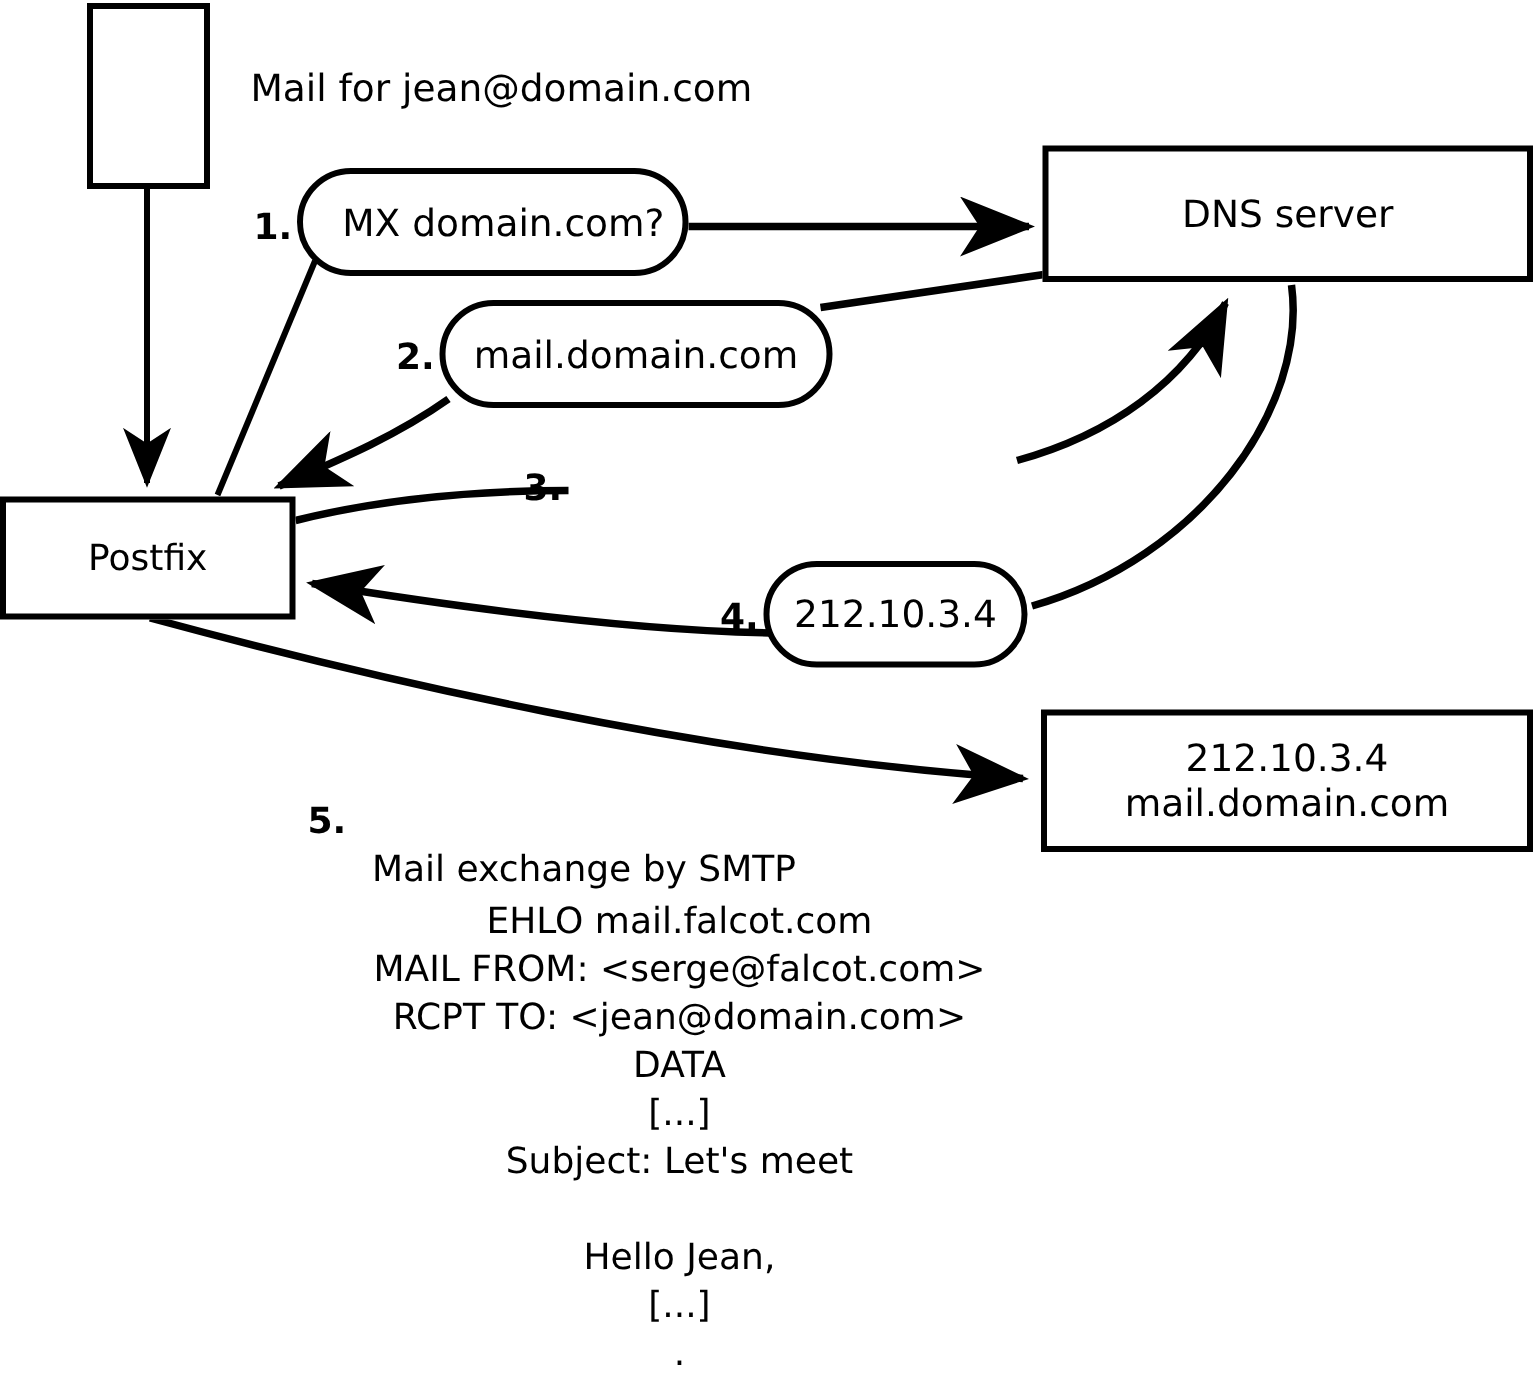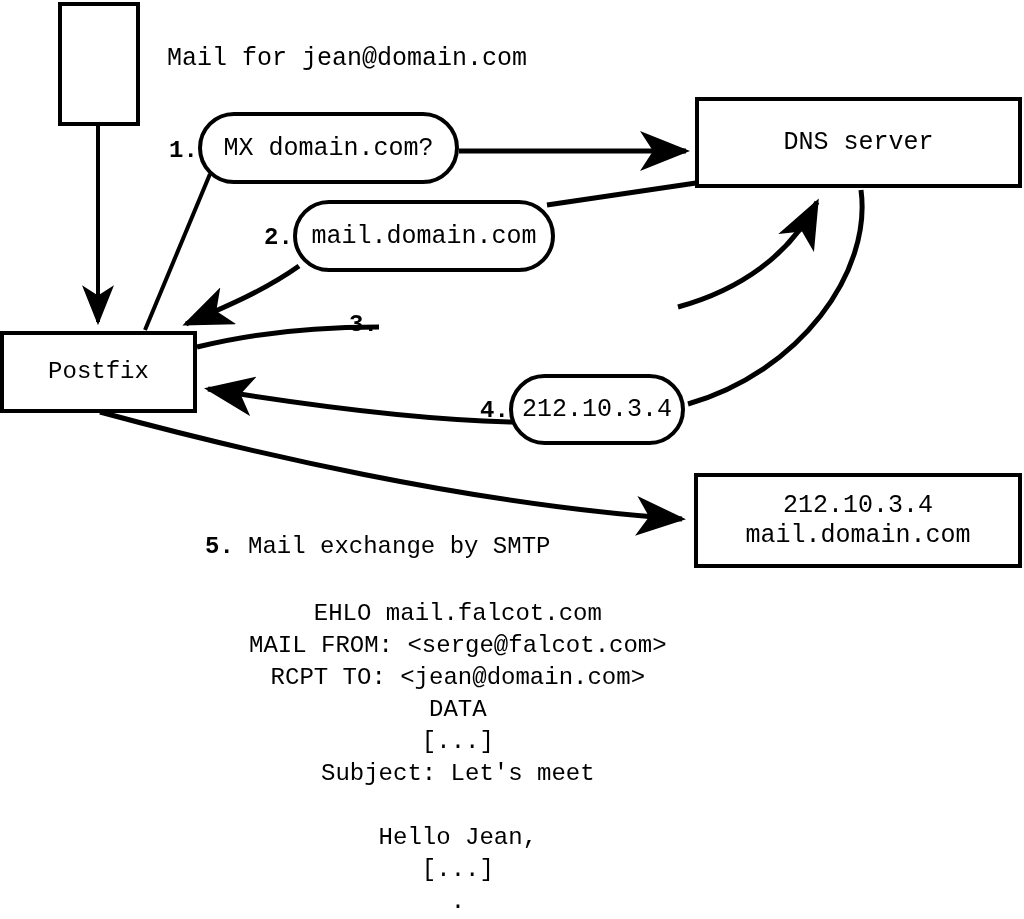--- a/index.html
+++ b/index.html
@@ -12,21 +12,20 @@
     height: 919px;
     font-family: "DejaVu Sans", "Liberation Sans", sans-serif;
     color: #000000;
     overflow: hidden;
   }
   #stage {
     position: relative;
     width: 1024px;
     height: 919px;
     background: #ffffff;
-    font-family: Liberation Mono, monospace;
   }
   #diagram-svg {
     position: absolute;
     left: 0;
     top: 0;
     width: 1024px;
     height: 919px;
   }
   .node-box {
     position: absolute;
@@ -62,21 +61,21 @@
     white-space: pre;
     line-height: 1;
   }
   #mail-header {
     font-size: 25px;
   }
   #postfix-label  { font-size: 24px; }
   #dns-label      { font-size: 25px; }
   #mailserver-label { font-size: 25px; }
   .bubble-label   { font-size: 25px; padding: 0 12px; }
-  #step5-label    { font-size: 24px; }
+  #step5-label    { font-size: 24px; margin-top: 32px; }
   #smtp-block {
     position: absolute;
     font-size: 24px;
     line-height: 32px;
     white-space: pre;
   }
 </style>
 </head>
 <body>
 
@@ -123,21 +122,21 @@
   <div class="node-box" id="dns-box" style="left:695px; top:97px; width:327px; height:91px;">
     <span id="dns-label">DNS server</span>
   </div>
 
   <div class="node-box" id="mailserver-box" style="left:694px; top:473px; width:328px; height:95px; flex-direction:column;">
     <span id="mailserver-label">212.10.3.4</span>
     <span style="font-size:25px;">mail.domain.com</span>
   </div>
 
   <div class="step-num" style="left:169px; top:139px;">1.</div>
-  <div class="node-rounded" id="step1-bubble" style="left:198px; top:112px; width:261px; height:72px;">
+  <div class="node-rounded" id="step1-bubble" style="left:198px; top:112px; width:261px; height:72px;justify-content:flex-end;">
     <span class="bubble-label">MX domain.com?</span>
   </div>
 
   <div class="step-num" style="left:264px; top:226px;">2.</div>
   <div class="node-rounded" id="step2-bubble" style="left:293px; top:200px; width:262px; height:72px;">
     <span class="bubble-label">mail.domain.com</span>
   </div>
 
   <div class="step-num" style="left:349px; top:313px;">3.</div>
 

